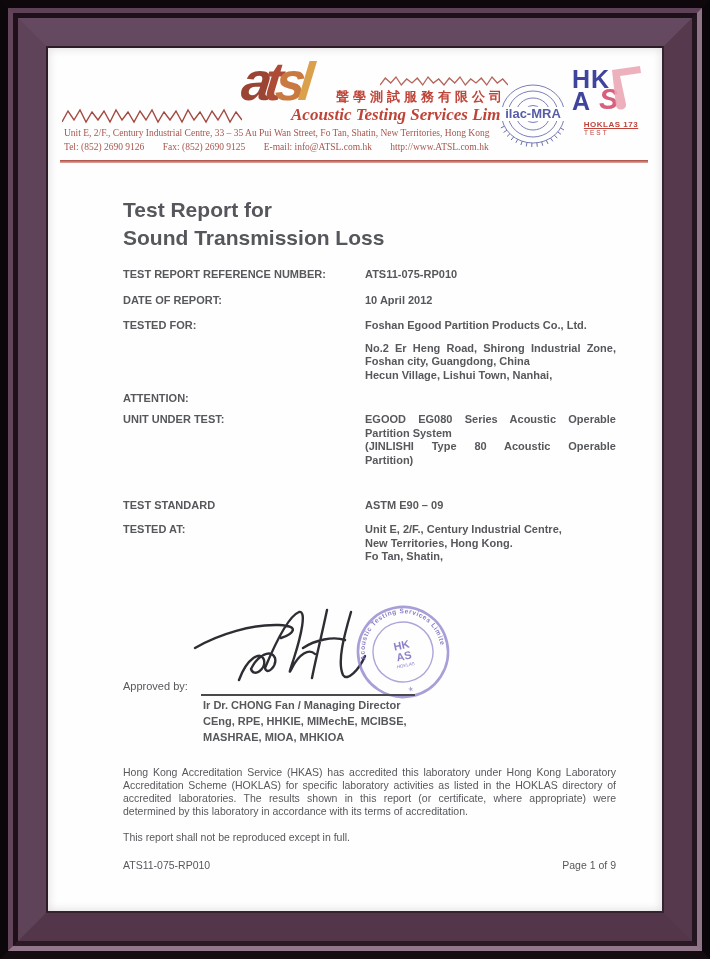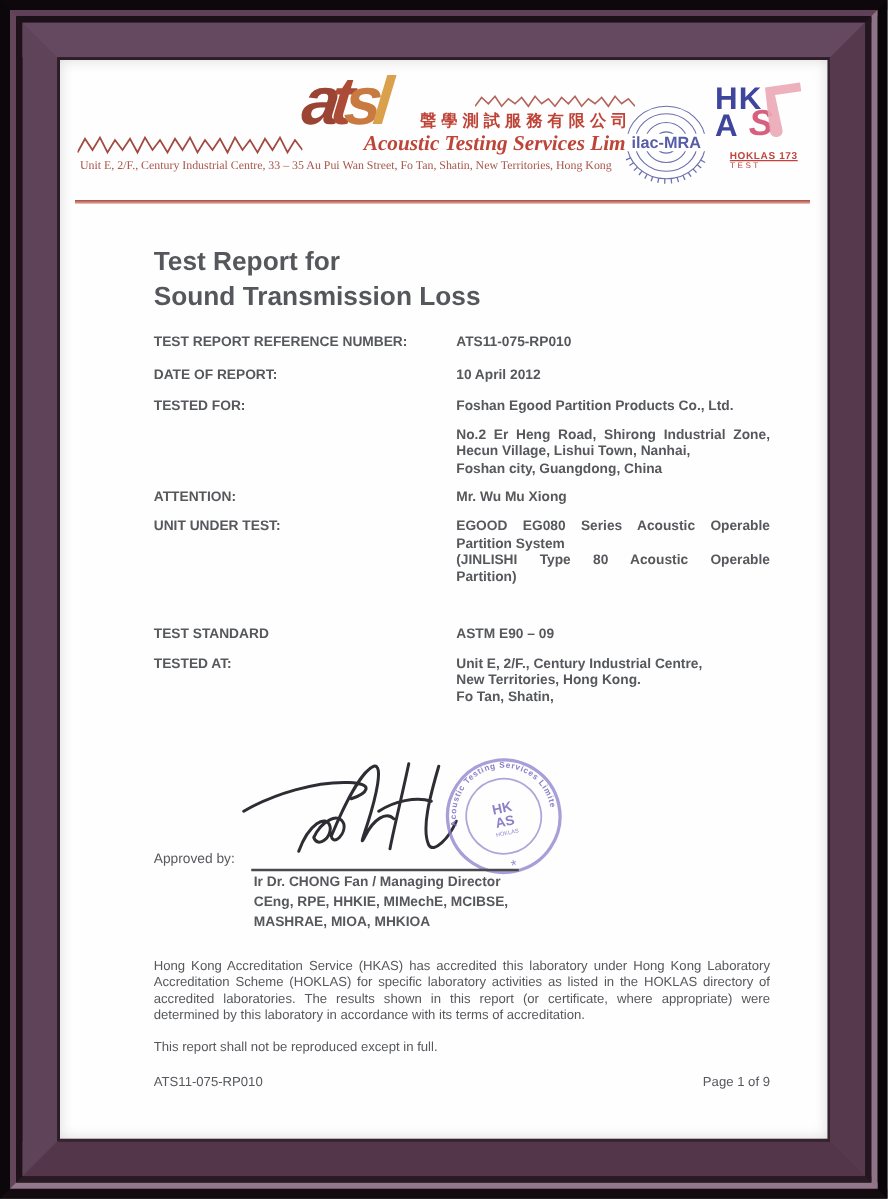--- a/index.html
+++ b/index.html
@@ -101,20 +101,26 @@
         </svg>
 
         <div class="atsl">
           <span style="color:#9a4434">a</span><span style="color:#ad4c36">t</span><span style="color:#c97a40">s</span><span style="color:#dba04c">l</span>
         </div>
 
         <div class="cjk-name">聲學測試服務有限公司</div>
         <div class="script-name">Acoustic Testing Services Limited</div>
 
         <div class="contact contact-1">Unit E, 2/F., Century Industrial Centre, 33 – 35 Au Pui Wan Street, Fo Tan, Shatin, New Territories, Hong Kong</div>
+        <div class="contact contact-2">
+          <span>Tel: (852) 2690 9126</span>
+          <span>Fax: (852) 2690 9125</span>
+          <span>E-mail: info@ATSL.com.hk</span>
+          <span>http://www.ATSL.com.hk</span>
+        </div>
 
         <svg class="ilac" width="66" height="84" viewBox="0 0 66 84">
           <g fill="none" stroke="#6a6fae" stroke-width="0.9">
             <path d="M24,38 A9,8.5 0 0 1 42,38"></path>
             <path d="M16,38 A17,16 0 0 1 50,38"></path>
             <path d="M8,38 A25,23 0 0 1 58,38"></path>
             <path d="M1.5,38 A31.5,29 0 0 1 64.5,38"></path>
             <path d="M24,38 A9,8.5 0 0 0 42,38"></path>
             <path d="M16,38 A17,16 0 0 0 50,38"></path>
             <path d="M8,38 A25,23 0 0 0 58,38"></path>
@@ -175,29 +181,28 @@
             <div class="lbl">DATE OF REPORT:</div>
             <div class="val">10 April 2012</div>
           </div>
 
           <div class="row" style="margin-bottom:10px">
             <div class="lbl">TESTED FOR:</div>
             <div class="val">
               <div>Foshan Egood Partition Products Co., Ltd.</div>
               <div class="sub-addr">
                 <div class="jlast">No.2 Er Heng Road, Shirong Industrial Zone,</div>
+                <div>Foshan city, Guangdong, China</div>
                 <div>Hecun Village, Lishui Town, Nanhai,</div>
-                <div>Foshan city, Guangdong, China</div>
               </div>
             </div>
           </div>
 
           <div class="row" style="margin-bottom:9px">
             <div class="lbl">ATTENTION:</div>
-            <div class="val">Mr. Wu Mu Xiong</div>
           </div>
 
           <div class="row">
             <div class="lbl">UNIT UNDER TEST:</div>
             <div class="val">
               <div class="jlast">EGOOD EG080 Series Acoustic Operable</div>
               <div>Partition System</div>
               <div class="jlast">(JINLISHI Type 80 Acoustic Operable</div>
               <div>Partition)</div>
             </div>

